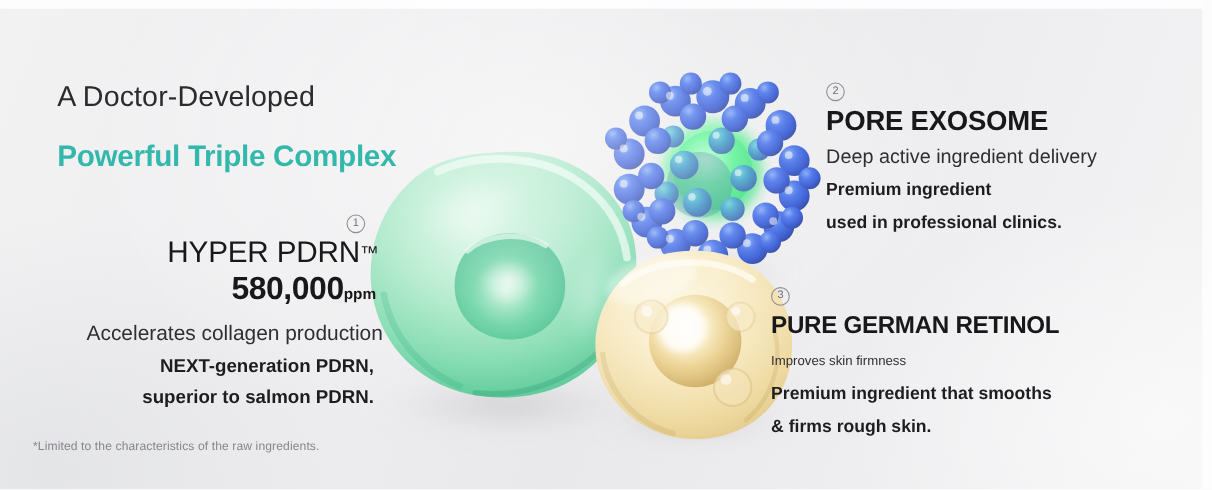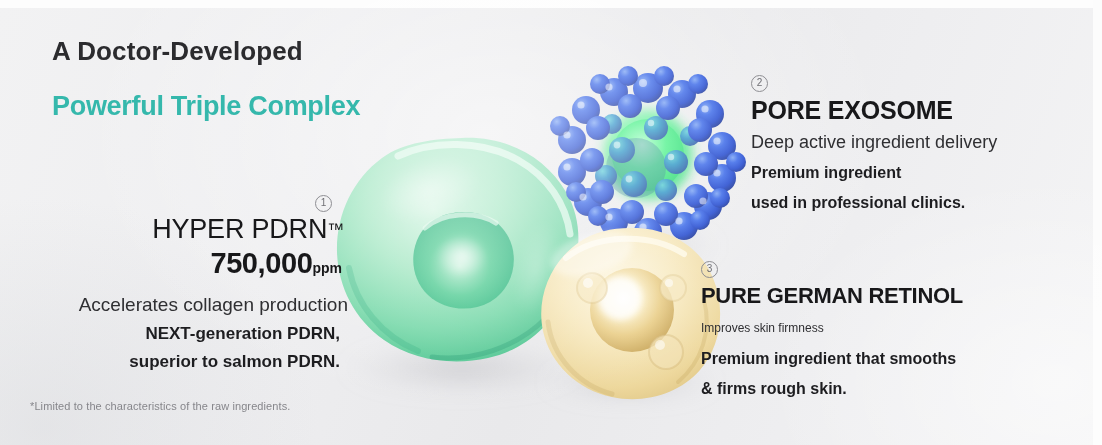--- a/index.html
+++ b/index.html
@@ -31,22 +31,22 @@
     background:
       radial-gradient(ellipse 620px 420px at 44% 30%, rgba(255,255,255,.55), rgba(255,255,255,0) 66%),
       radial-gradient(ellipse 420px 300px at 96% 86%, rgba(255,255,255,.5), rgba(255,255,255,0) 70%),
       radial-gradient(ellipse 380px 320px at 4% 96%, rgba(206,208,212,.35), rgba(255,255,255,0) 72%);
     pointer-events:none;
   }
 
   
   #headline { position:absolute; left:52px; top:36px; }
   #headline .line1 {
-    font-size:26px; font-weight:700; color:#2b2b2e; letter-spacing:.1px;
-    line-height:30px; white-space:nowrap;
+    font-size:26px; font-weight:400; color:#2b2b2e; letter-spacing:.1px;
+    line-height:30px; white-space:nowrap;margin-top:36px;
   }
   #headline .line2 {
     font-size:27px; font-weight:700; color:#35b8ac; letter-spacing:-.3px;
     line-height:44px; margin-top:18px; white-space:nowrap;
   }
 
   
   .num-badge {
     display:inline-flex; align-items:center; justify-content:center;
     width:17px; height:17px; border-radius:50%;
@@ -334,21 +334,21 @@
   </div>
 
   <div id="block-pdrn">
     <div class="badge-row">
       <span class="num-badge">1</span>
     </div>
     <div class="title">
       <span>HYPER PDRN</span><span class="tm">™</span>
     </div>
     <div class="amount">
-      <span>750,000</span><span class="unit">ppm</span>
+      <span>580,000</span><span class="unit">ppm</span>
     </div>
     <div class="desc">Accelerates collagen production</div>
     <div class="detail">NEXT-generation PDRN,</div>
     <div class="detail">superior to salmon PDRN.</div>
   </div>
 
   <div id="block-exosome">
     <div class="badge-row">
       <span class="num-badge">2</span>
     </div>

